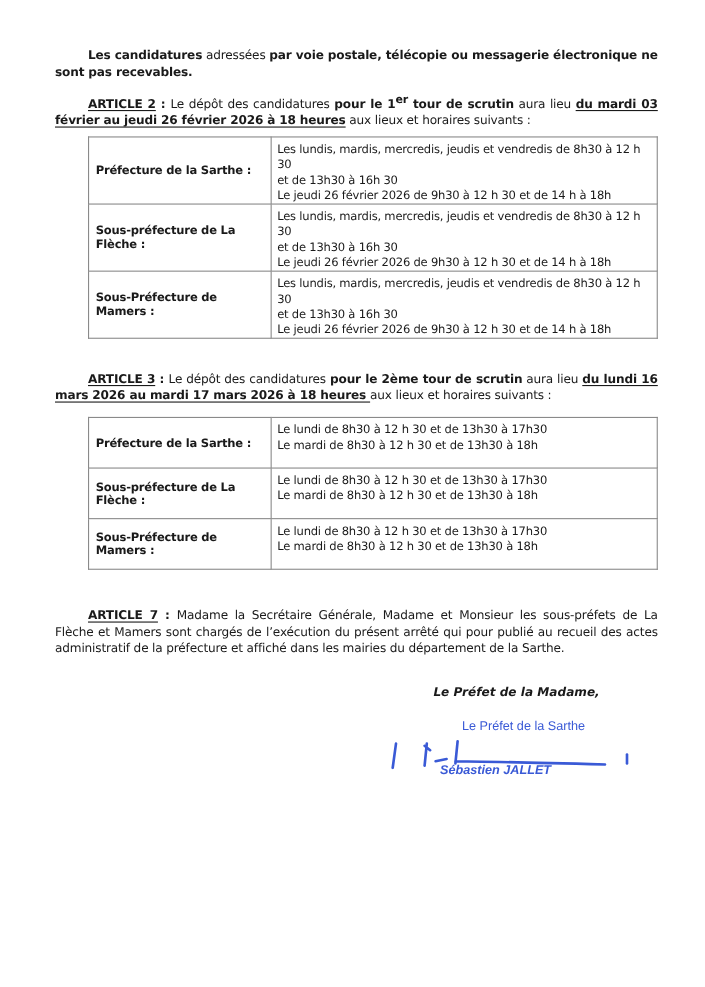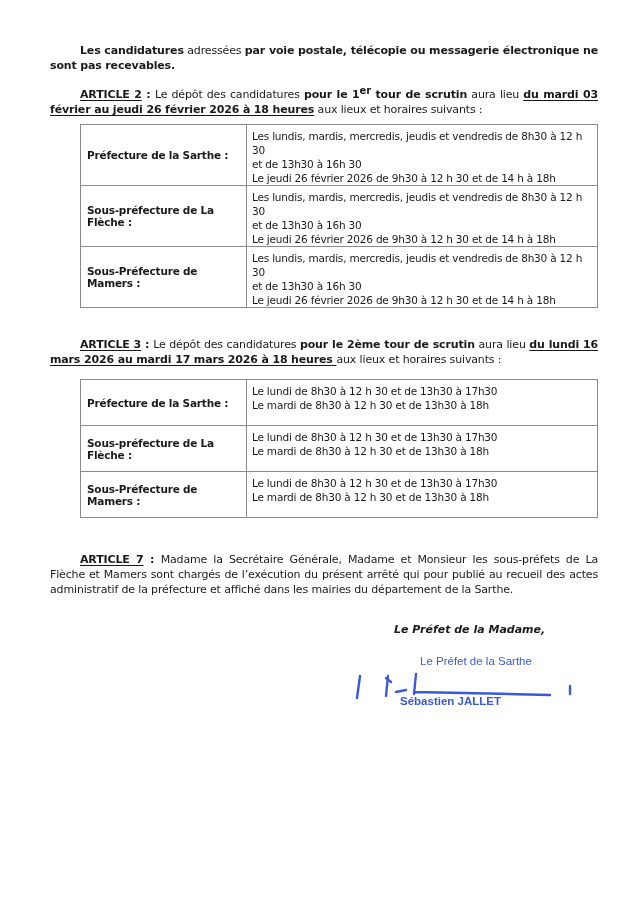--- a/index.html
+++ b/index.html
@@ -34,21 +34,21 @@
   .sig-title {
     position: absolute; left: 394px; top: 623px;
     font-size: 11px; font-weight: bold; font-style: italic;
   }
   .stamp-line1 {
     position: absolute; left: 420px; top: 655px; color: #3a5ad6;
     font-family: "Liberation Sans", sans-serif; font-size: 11.5px;
   }
   .stamp-line2 {
     position: absolute; left: 400px; top: 695px; color: #3a5ad6;
-    font-family: "Liberation Sans", sans-serif; font-size: 11.5px; font-weight: bold;
+    font-family: "Liberation Sans", sans-serif; font-size: 11.5px; font-weight: bold; font-style: italic;
   }
   .scribble { position: absolute; left: 350px; top: 672px; }
 </style>
 </head>
 <body>
 
 <div class="page">
 
   <div class="p" style="top:43px;">
     <span class="indent"></span><span class="b">Les candidatures</span><span> adressées </span><span class="b">par voie postale, télécopie ou messagerie électronique ne sont pas recevables.</span>

